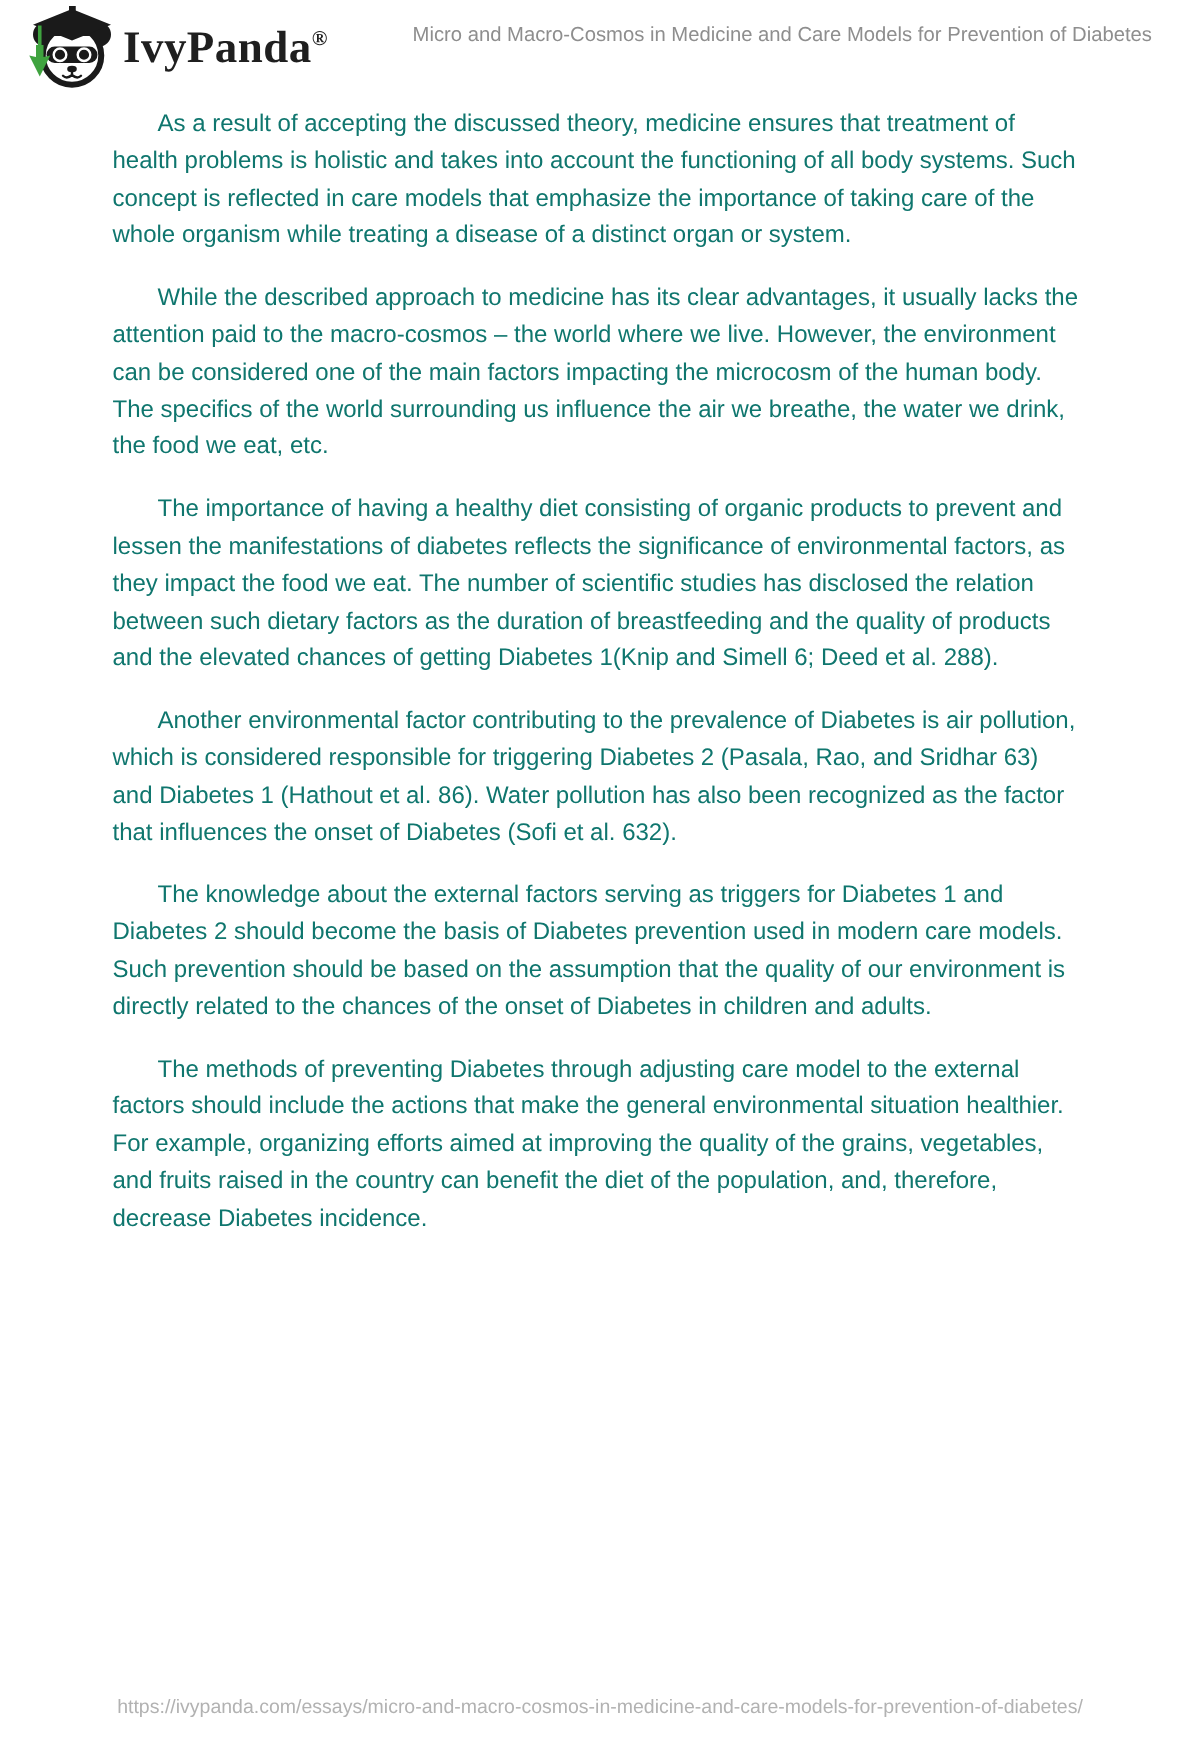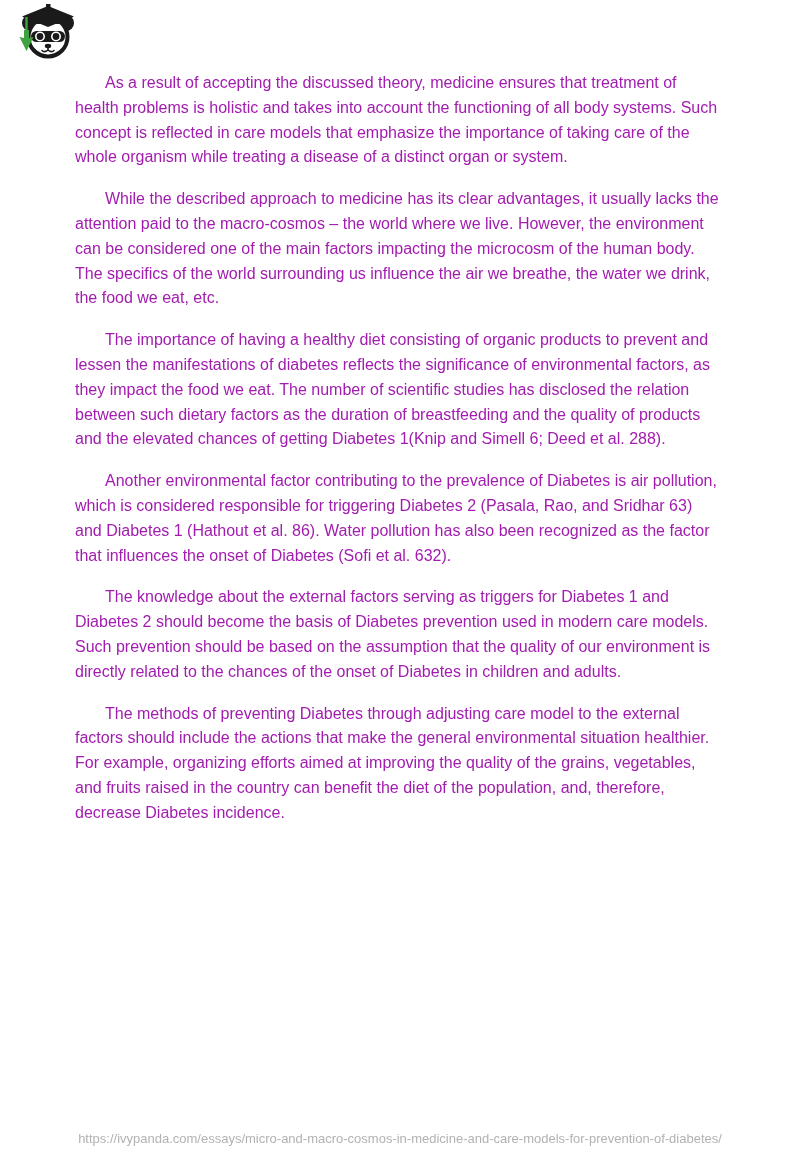--- a/index.html
+++ b/index.html
@@ -51,21 +51,21 @@
     
     .essay-content {
       position: absolute;
       top: 71px;
       left: 75px;
       width: 645px;
     }
     .essay-content p {
       font-size: 16px;
       line-height: 24.8px;
-      color: #a21caf;
+      color: #0f766e;
       text-indent: 30px;
       margin-bottom: 17px;
       text-align: left;
     }
 
     
     .page-footer {
       position: absolute;
       left: 0; right: 0;
       bottom: 13px;
@@ -106,21 +106,23 @@
         <rect x="22" y="12" width="24" height="8" fill="#1a1a1a"></rect>
         <polygon points="34,2 60,12.5 34,23 8,12.5" fill="#1a1a1a"></polygon>
         <rect x="32" y="0" width="4.5" height="4.5" fill="#1a1a1a"></rect>
       </g>
 
       <g>
         <path d="M12.5 13 L12.5 40" stroke="#3fa33f" stroke-width="2.4" fill="none"></path>
         <polygon points="12.5,47 5.5,33 10,34 10,26 15,26 15,34 19.5,33" fill="#3fa33f"></polygon>
       </g>
     </svg>
+    <span class="brand-wordmark"><span>IvyPanda</span><sup>®</sup></span>
   </div>
+  <div class="running-title">Micro and Macro-Cosmos in Medicine and Care Models for Prevention of Diabetes</div>
 </header>
 
 <main class="essay-content">
   <p>As a result of accepting the discussed theory, medicine ensures that treatment of health problems is holistic and takes into account the functioning of all body systems. Such concept is reflected in care models that emphasize the importance of taking care of the whole organism while treating a disease of a distinct organ or system.</p>
   <p>While the described approach to medicine has its clear advantages, it usually lacks the attention paid to the macro-cosmos – the world where we live. However, the environment can be considered one of the main factors impacting the microcosm of the human body. The specifics of the world surrounding us influence the air we breathe, the water we drink, the food we eat, etc.</p>
   <p>The importance of having a healthy diet consisting of organic products to prevent and lessen the manifestations of diabetes reflects the significance of environmental factors, as they impact the food we eat. The number of scientific studies has disclosed the relation between such dietary factors as the duration of breastfeeding and the quality of products and the elevated chances of getting Diabetes 1(Knip and Simell 6; Deed et al. 288).</p>
   <p>Another environmental factor contributing to the prevalence of Diabetes is air pollution, which is considered responsible for triggering Diabetes 2 (Pasala, Rao, and Sridhar 63) and Diabetes 1 (Hathout et al. 86). Water pollution has also been recognized as the factor that influences the onset of Diabetes (Sofi et al. 632).</p>
   <p>The knowledge about the external factors serving as triggers for Diabetes 1 and Diabetes 2 should become the basis of Diabetes prevention used in modern care models. Such prevention should be based on the assumption that the quality of our environment is directly related to the chances of the onset of Diabetes in children and adults.</p>
   <p>The methods of preventing Diabetes through adjusting care model to the external factors should include the actions that make the general environmental situation healthier. For example, organizing efforts aimed at improving the quality of the grains, vegetables, and fruits raised in the country can benefit the diet of the population, and, therefore, decrease Diabetes incidence.</p>
 </main>

